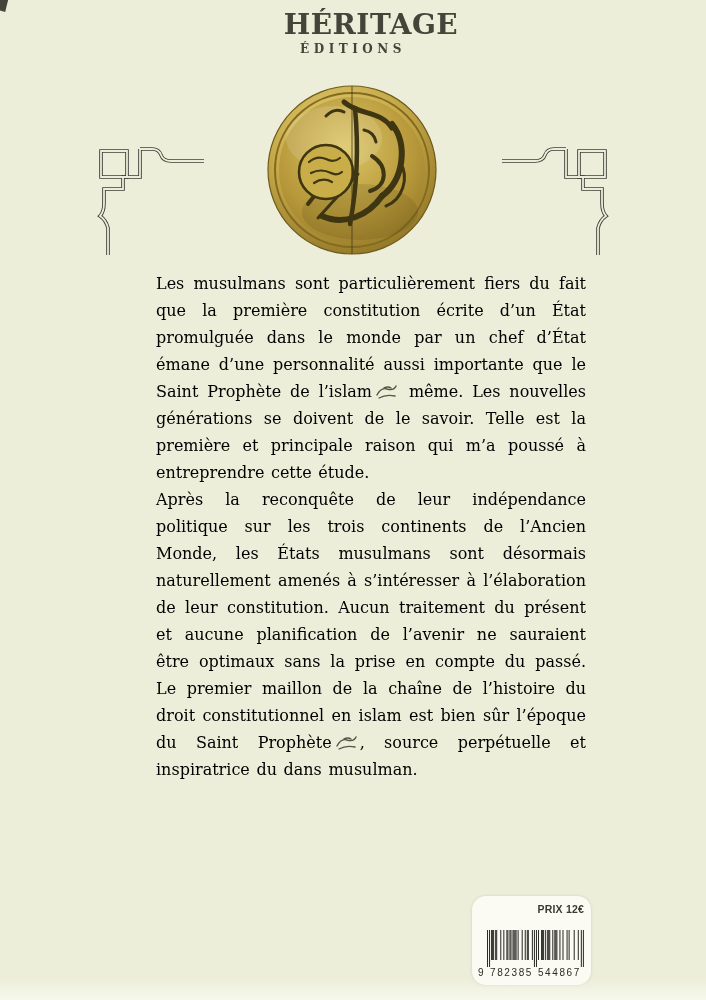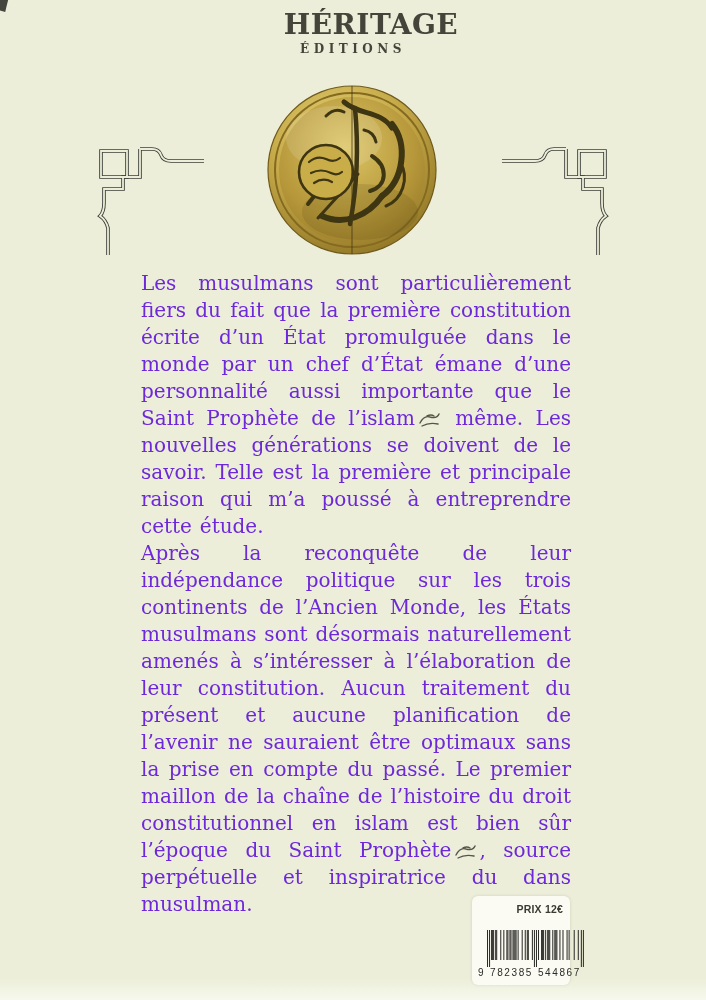--- a/index.html
+++ b/index.html
@@ -28,34 +28,34 @@
     padding-left:0; 
   }
   
   .medallion{position:absolute; left:266px; top:84px; width:172px; height:172px;}
   
   .ornament{position:absolute; top:141px; width:112px; height:116px;}
   .ornament.left{left:96px;}
   .ornament.right{left:498px; transform:scaleX(-1);}
   
   .blurb{
-    position:absolute; left:141px; top:270px; width:430px;
-    color:#6d28d9; font-size:20px; line-height:27px;
+    position:absolute; left:156px; top:270px; width:430px;
+    color:#000000; font-size:16px; line-height:27px;
     text-align:justify; text-justify:inter-word; hyphens:none;
     word-spacing:1.5px;
   }
   .blurb p{margin:0; padding:0;}
   .honorific{
     display:inline-block; width:24px; height:16px; vertical-align:-3px;
     margin:0 2px;
   }
   
   .bclabel{
-    position:absolute; left:472px; top:896px; width:98px; height:89px;
-    background:#fbfbf3; border-radius:6px;
+    position:absolute; left:472px; top:896px; width:119px; height:89px;
+    background:#fbfbf3; border-radius:14px;
     box-shadow:0 0 3px rgba(120,120,100,.25);
     font-family:"Liberation Sans", sans-serif; color:#3a3a33;
   }
   .bclabel .price{
     position:absolute; top:7px; right:7px; font-size:10.5px; font-weight:bold;
     letter-spacing:.2px;
   }
   .bclabel .isbn{
     position:absolute; top:20px; left:0; width:100%; text-align:center;
     font-size:10.5px; letter-spacing:.1px;

